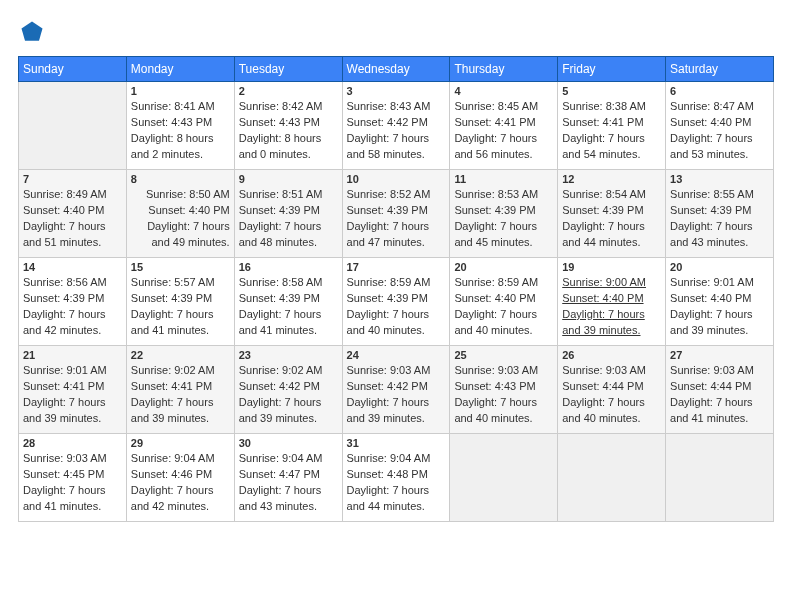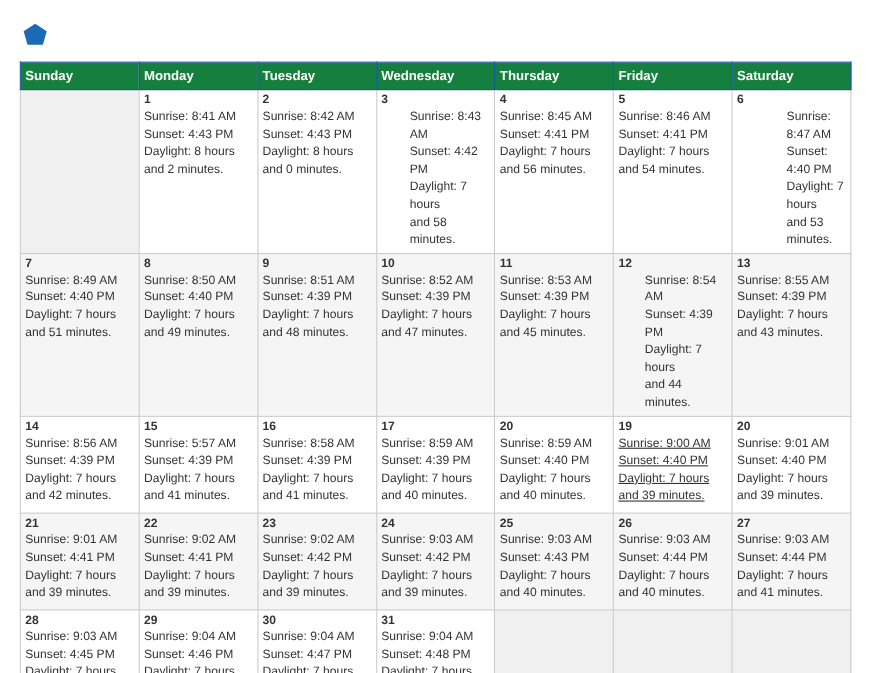--- a/index.html
+++ b/index.html
@@ -53,24 +53,24 @@
     .sub-title {
       font-size: 14px;
       color: #444;
     }
     table {
       width: 100%;
       border-collapse: collapse;
       table-layout: fixed;
     }
     thead tr th {
-      background-color: #15803d;
+      background-color: #3b82f6;
       color: #fff;
       font-size: 12px;
-      font-weight: bold;
+      font-weight: normal;
       padding: 5px 4px;
       text-align: left;
       border: 1px solid #1558a0;
     }
     tbody tr td {
       vertical-align: top;
       border: 1px solid #ccc;
       padding: 3px 4px;
       font-size: 9.5px;
       color: #333;
@@ -140,58 +140,58 @@
           </td>
           <td>
             <span class="day-num">2</span>
             <div class="day-info" style="white-space: pre-line;">Sunrise: 8:42 AM
 Sunset: 4:43 PM
 Daylight: 8 hours
 and 0 minutes.</div>
           </td>
           <td>
             <span class="day-num">3</span>
-            <div class="day-info" style="white-space: pre-line; margin-left: 26px;">Sunrise: 8:43 AM
+            <div class="day-info" style="white-space: pre-line;">Sunrise: 8:43 AM
 Sunset: 4:42 PM
 Daylight: 7 hours
 and 58 minutes.</div>
           </td>
           <td>
             <span class="day-num">4</span>
             <div class="day-info" style="white-space: pre-line;">Sunrise: 8:45 AM
 Sunset: 4:41 PM
 Daylight: 7 hours
 and 56 minutes.</div>
           </td>
           <td>
             <span class="day-num">5</span>
-            <div class="day-info" style="white-space: pre-line;">Sunrise: 8:46 AM
+            <div class="day-info" style="white-space: pre-line;">Sunrise: 8:38 AM
 Sunset: 4:41 PM
 Daylight: 7 hours
 and 54 minutes.</div>
           </td>
           <td>
             <span class="day-num">6</span>
-            <div class="day-info" style="white-space: pre-line; margin-left: 45px;">Sunrise: 8:47 AM
+            <div class="day-info" style="white-space: pre-line;">Sunrise: 8:47 AM
 Sunset: 4:40 PM
 Daylight: 7 hours
 and 53 minutes.</div>
           </td>
         </tr>
         <tr>
           <td>
             <span class="day-num">7</span>
             <div class="day-info" style="white-space: pre-line;">Sunrise: 8:49 AM
 Sunset: 4:40 PM
 Daylight: 7 hours
 and 51 minutes.</div>
           </td>
           <td>
             <span class="day-num">8</span>
-            <div class="day-info" style="white-space: pre-line;">Sunrise: 8:50 AM
+            <div class="day-info" style="white-space: pre-line; text-align: right;">Sunrise: 8:50 AM
 Sunset: 4:40 PM
 Daylight: 7 hours
 and 49 minutes.</div>
           </td>
           <td>
             <span class="day-num">9</span>
             <div class="day-info" style="white-space: pre-line;">Sunrise: 8:51 AM
 Sunset: 4:39 PM
 Daylight: 7 hours
 and 48 minutes.</div>
@@ -205,21 +205,21 @@
           </td>
           <td>
             <span class="day-num">11</span>
             <div class="day-info" style="white-space: pre-line;">Sunrise: 8:53 AM
 Sunset: 4:39 PM
 Daylight: 7 hours
 and 45 minutes.</div>
           </td>
           <td>
             <span class="day-num">12</span>
-            <div class="day-info" style="white-space: pre-line; margin-left: 24px;">Sunrise: 8:54 AM
+            <div class="day-info" style="white-space: pre-line;">Sunrise: 8:54 AM
 Sunset: 4:39 PM
 Daylight: 7 hours
 and 44 minutes.</div>
           </td>
           <td>
             <span class="day-num">13</span>
             <div class="day-info" style="white-space: pre-line;">Sunrise: 8:55 AM
 Sunset: 4:39 PM
 Daylight: 7 hours
 and 43 minutes.</div>

